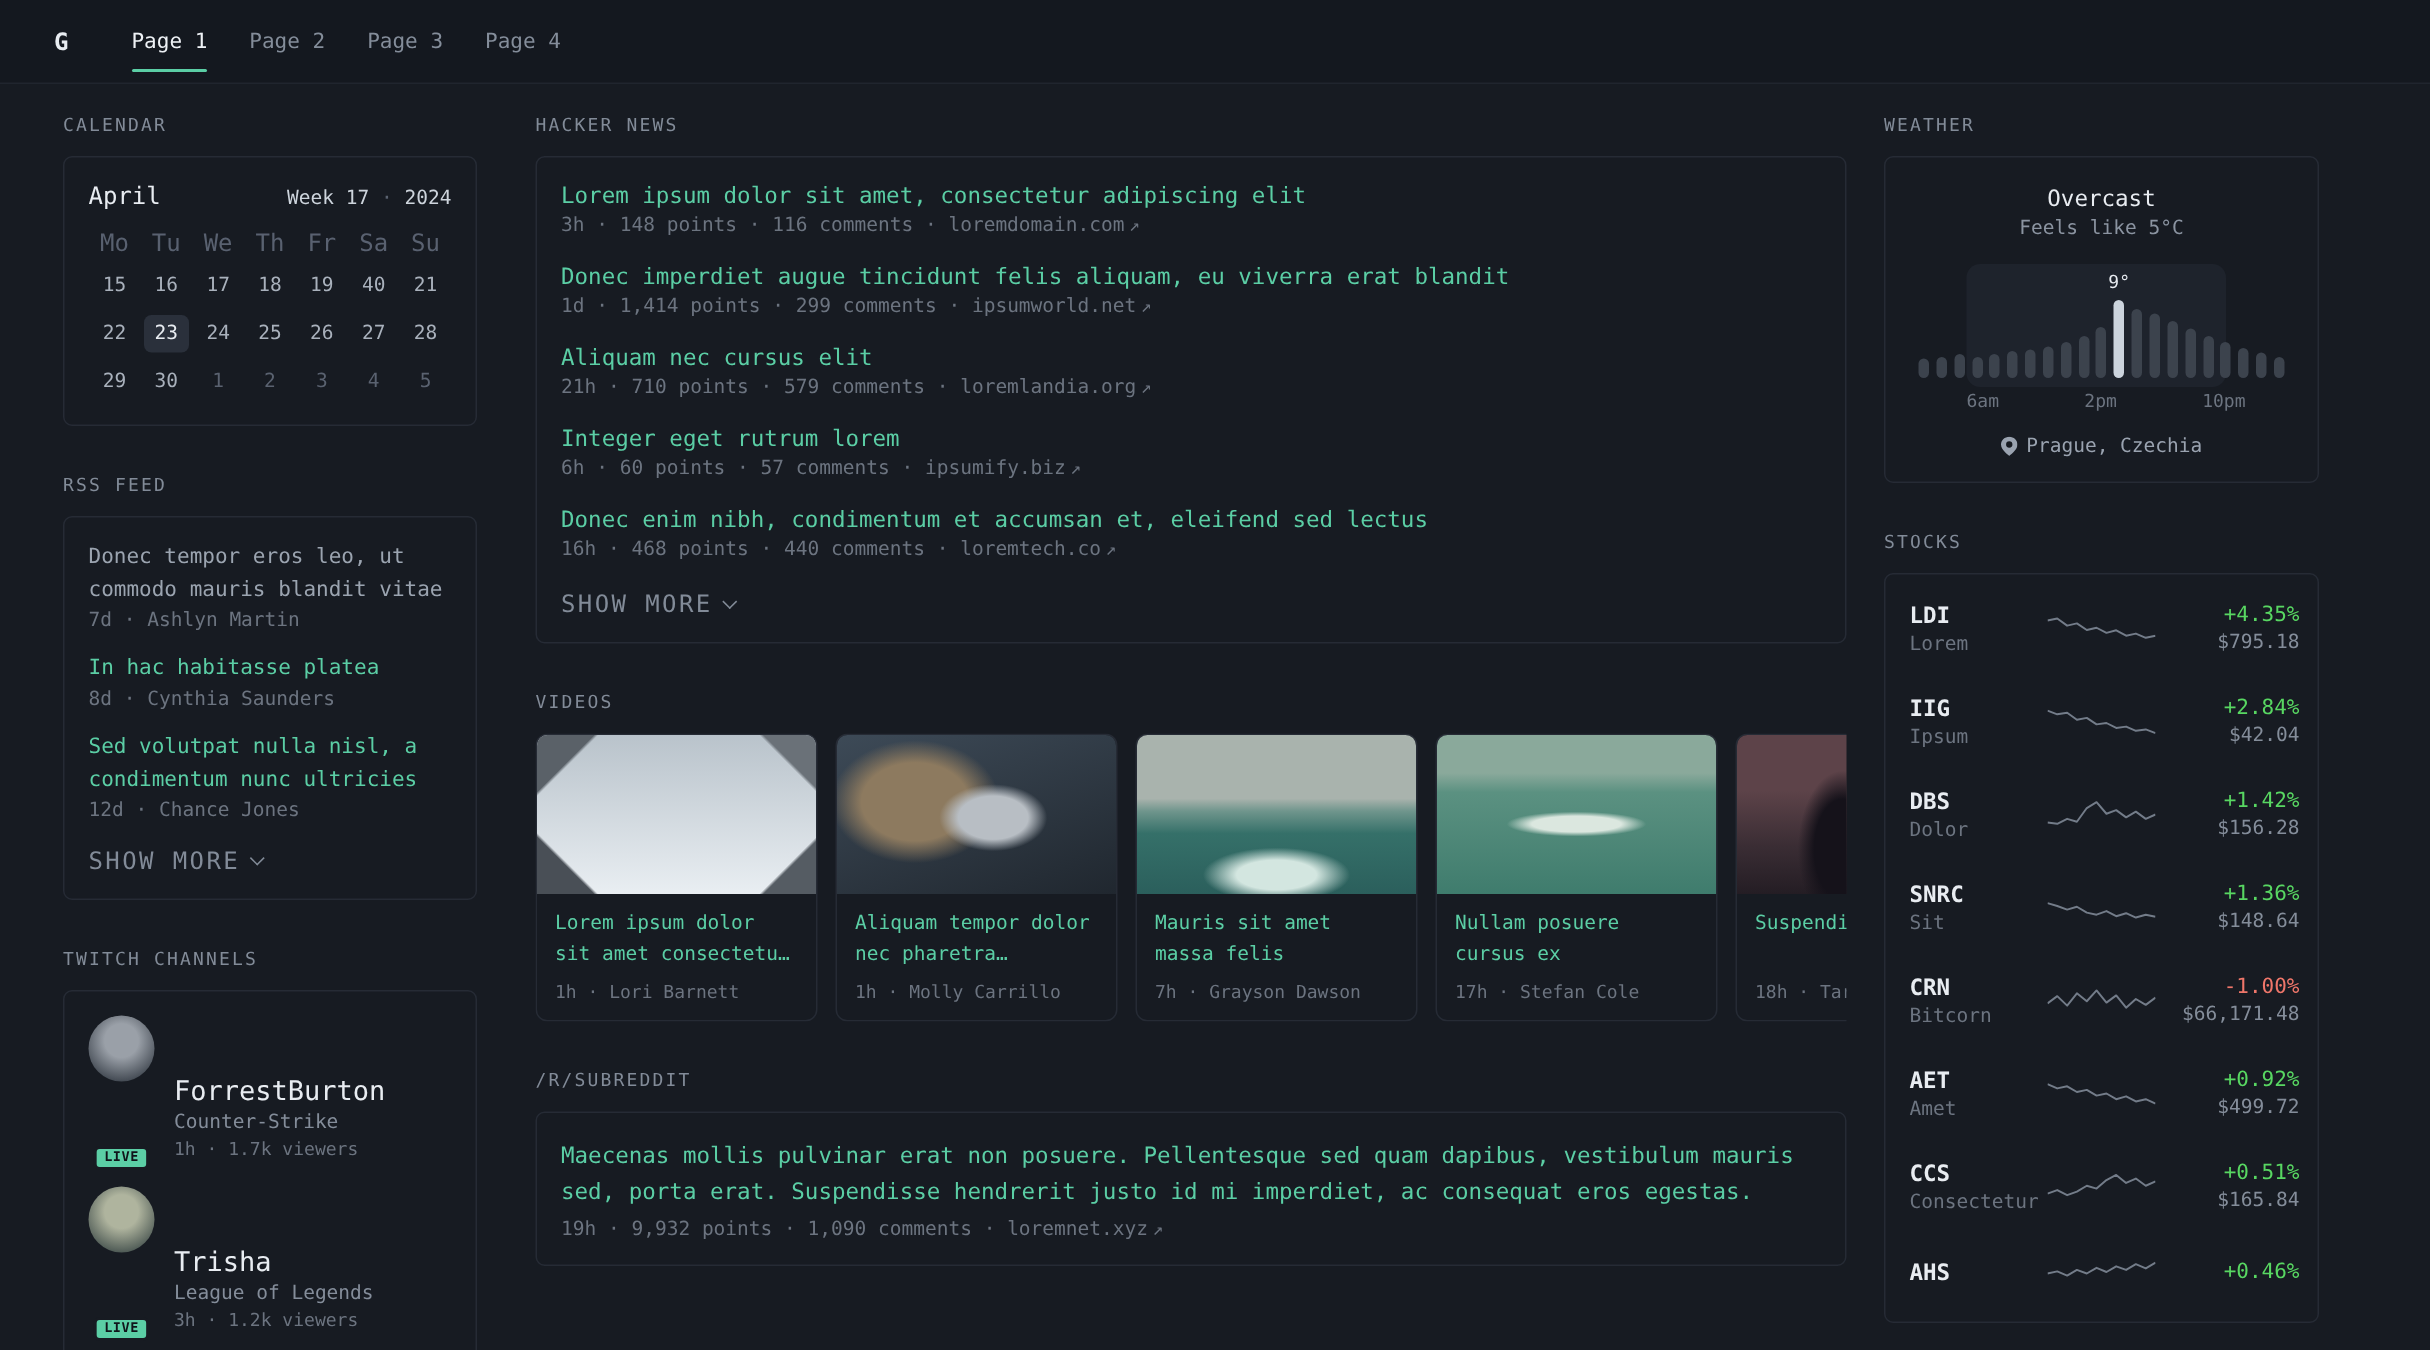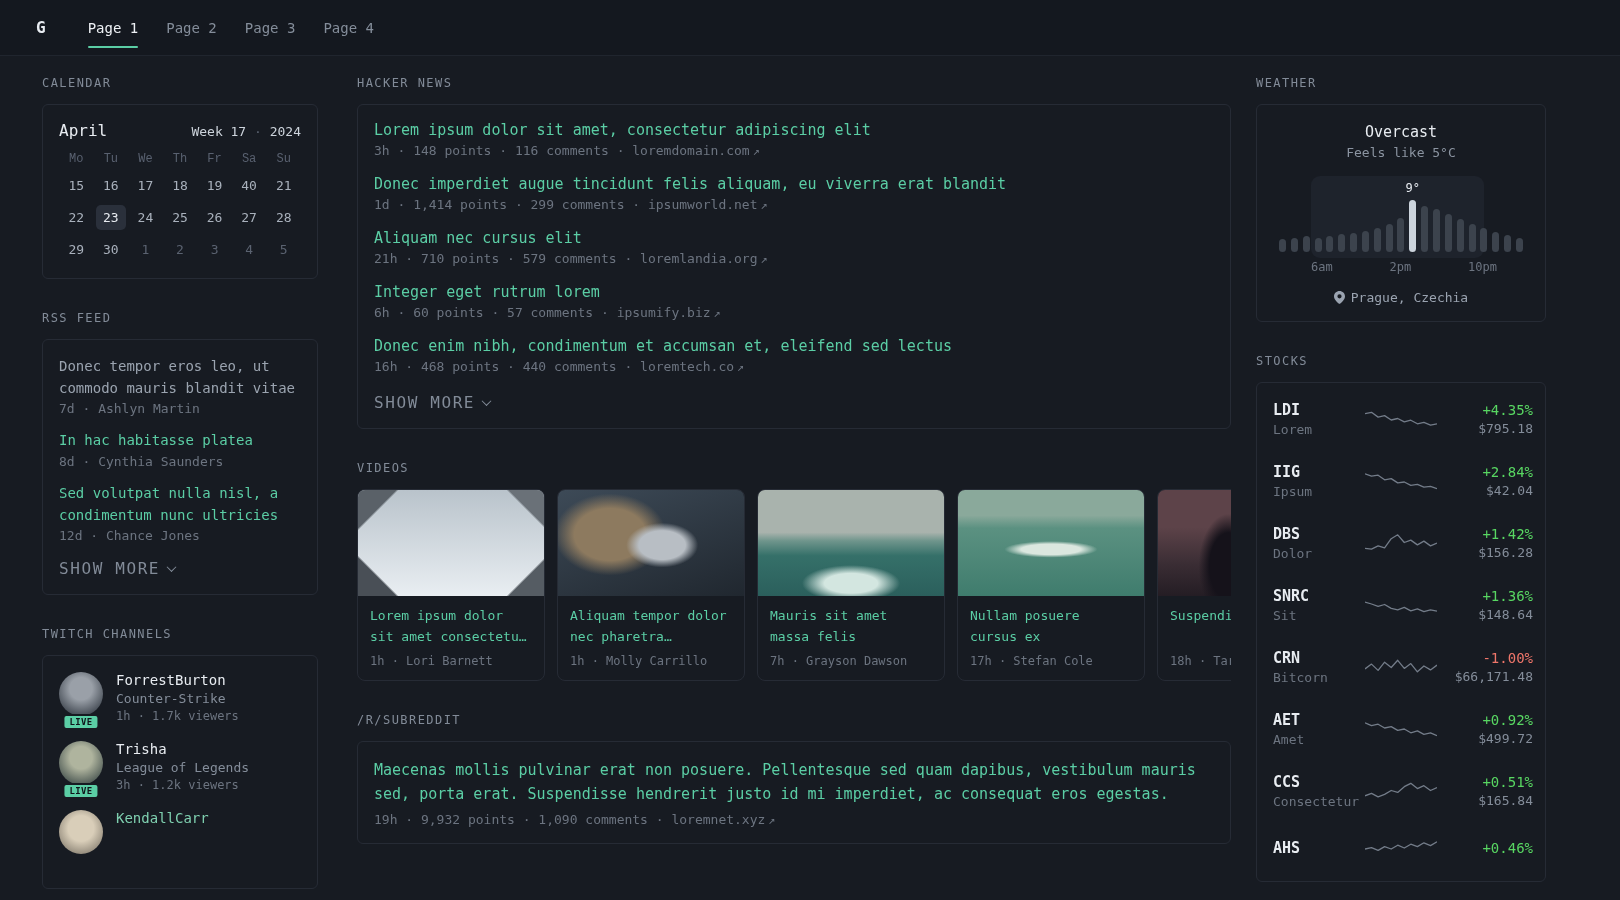--- a/index.html
+++ b/index.html
@@ -25,21 +25,21 @@
   .col-right { width:290px; flex-shrink:0; }
   .section { margin-bottom:32px; }
   .section-title { font-size:12px; letter-spacing:0.12em; color:#828b98; margin-bottom:14px; }
   .card { border:1px solid #262b35; border-radius:6px; padding:16px; background:#171b22; }
   
   .cal-head { display:flex; justify-content:space-between; align-items:baseline; margin-bottom:12px; }
   .cal-month { color:#e8ecf1; font-size:16px; }
   .cal-week { color:#cdd4dc; font-size:13px; }
   .cal-sep { color:#5a6270; }
   .cal-grid { display:grid; grid-template-columns:repeat(7,1fr); row-gap:7px; justify-items:center; align-items:center; }
-  .cal-dow { color:#596170; font-size:12px;font-family:Liberation Mono, monospace; }
+  .cal-dow { color:#596170; font-size:16px; }
   .cal-day { color:#a9b1bc; font-size:13px; width:30px; height:25px; line-height:25px; text-align:center; border-radius:5px; }
   .cal-day.muted { color:#5a6270; }
   .cal-day.selected { background:#2a303b; color:#e8ecf1; }
   
   .rss-item { margin-bottom:14px; }
   .rss-title { color:#5bcea5; font-size:14px; line-height:1.55; cursor:pointer; }
   .rss-title.visited { color:#9ba4b0; }
   .rss-meta { color:#6c7480; font-size:13px; margin-top:2px; }
   .show-more { display:inline-flex; align-items:center; gap:8px; color:#828b98; font-size:16px;
                letter-spacing:0.1em; cursor:pointer; margin-top:2px; }
@@ -48,21 +48,21 @@
   
   .channel { display:flex; gap:13px; margin-bottom:18px; cursor:pointer; }
   .avatar-wrap { position:relative; flex-shrink:0; width:44px; }
   .avatar { width:44px; height:44px; border-radius:50%; }
   .av-1 { background:radial-gradient(circle at 50% 38%, #9aa0a8 0 32%, #434a53 78%); }
   .av-2 { background:radial-gradient(circle at 50% 38%, #afb49e 0 32%, #4e5a55 78%); }
   .av-3 { background:radial-gradient(circle at 50% 42%, #d9ceb9 0 38%, #8a8274 82%); }
   .live-badge { position:absolute; left:50%; transform:translateX(-50%); bottom:-7px;
                 background:#5bcea5; color:#10141a; font-size:9px; font-weight:bold;
                 padding:1px 5px; border-radius:4px; border:2px solid #171b22; letter-spacing:0.04em; }
-  .channel-name { color:#e8ecf1; font-size:14px; }
+  .channel-name { color:#e8ecf1; font-size:18px;margin-top:40px; }
   .channel-name.offline { color:#7fd0b0; }
   .channel-game { color:#848d9a; font-size:13px; margin-top:3px; }
   .channel-meta { color:#6c7480; font-size:12px; margin-top:3px; }
   
   .hn-item { margin-bottom:17px; }
   .hn-title { color:#5bcea5; font-size:15px; cursor:pointer; }
   .hn-meta { color:#6c7480; font-size:13px; margin-top:4px; }
   .hn-domain { color:#6c7480; cursor:pointer; }
   .ext-arrow { color:#6c7480; font-size:12px; margin-left:3px; }
   .sub-title { color:#5bcea5; font-size:15px; line-height:1.6; cursor:pointer; }

